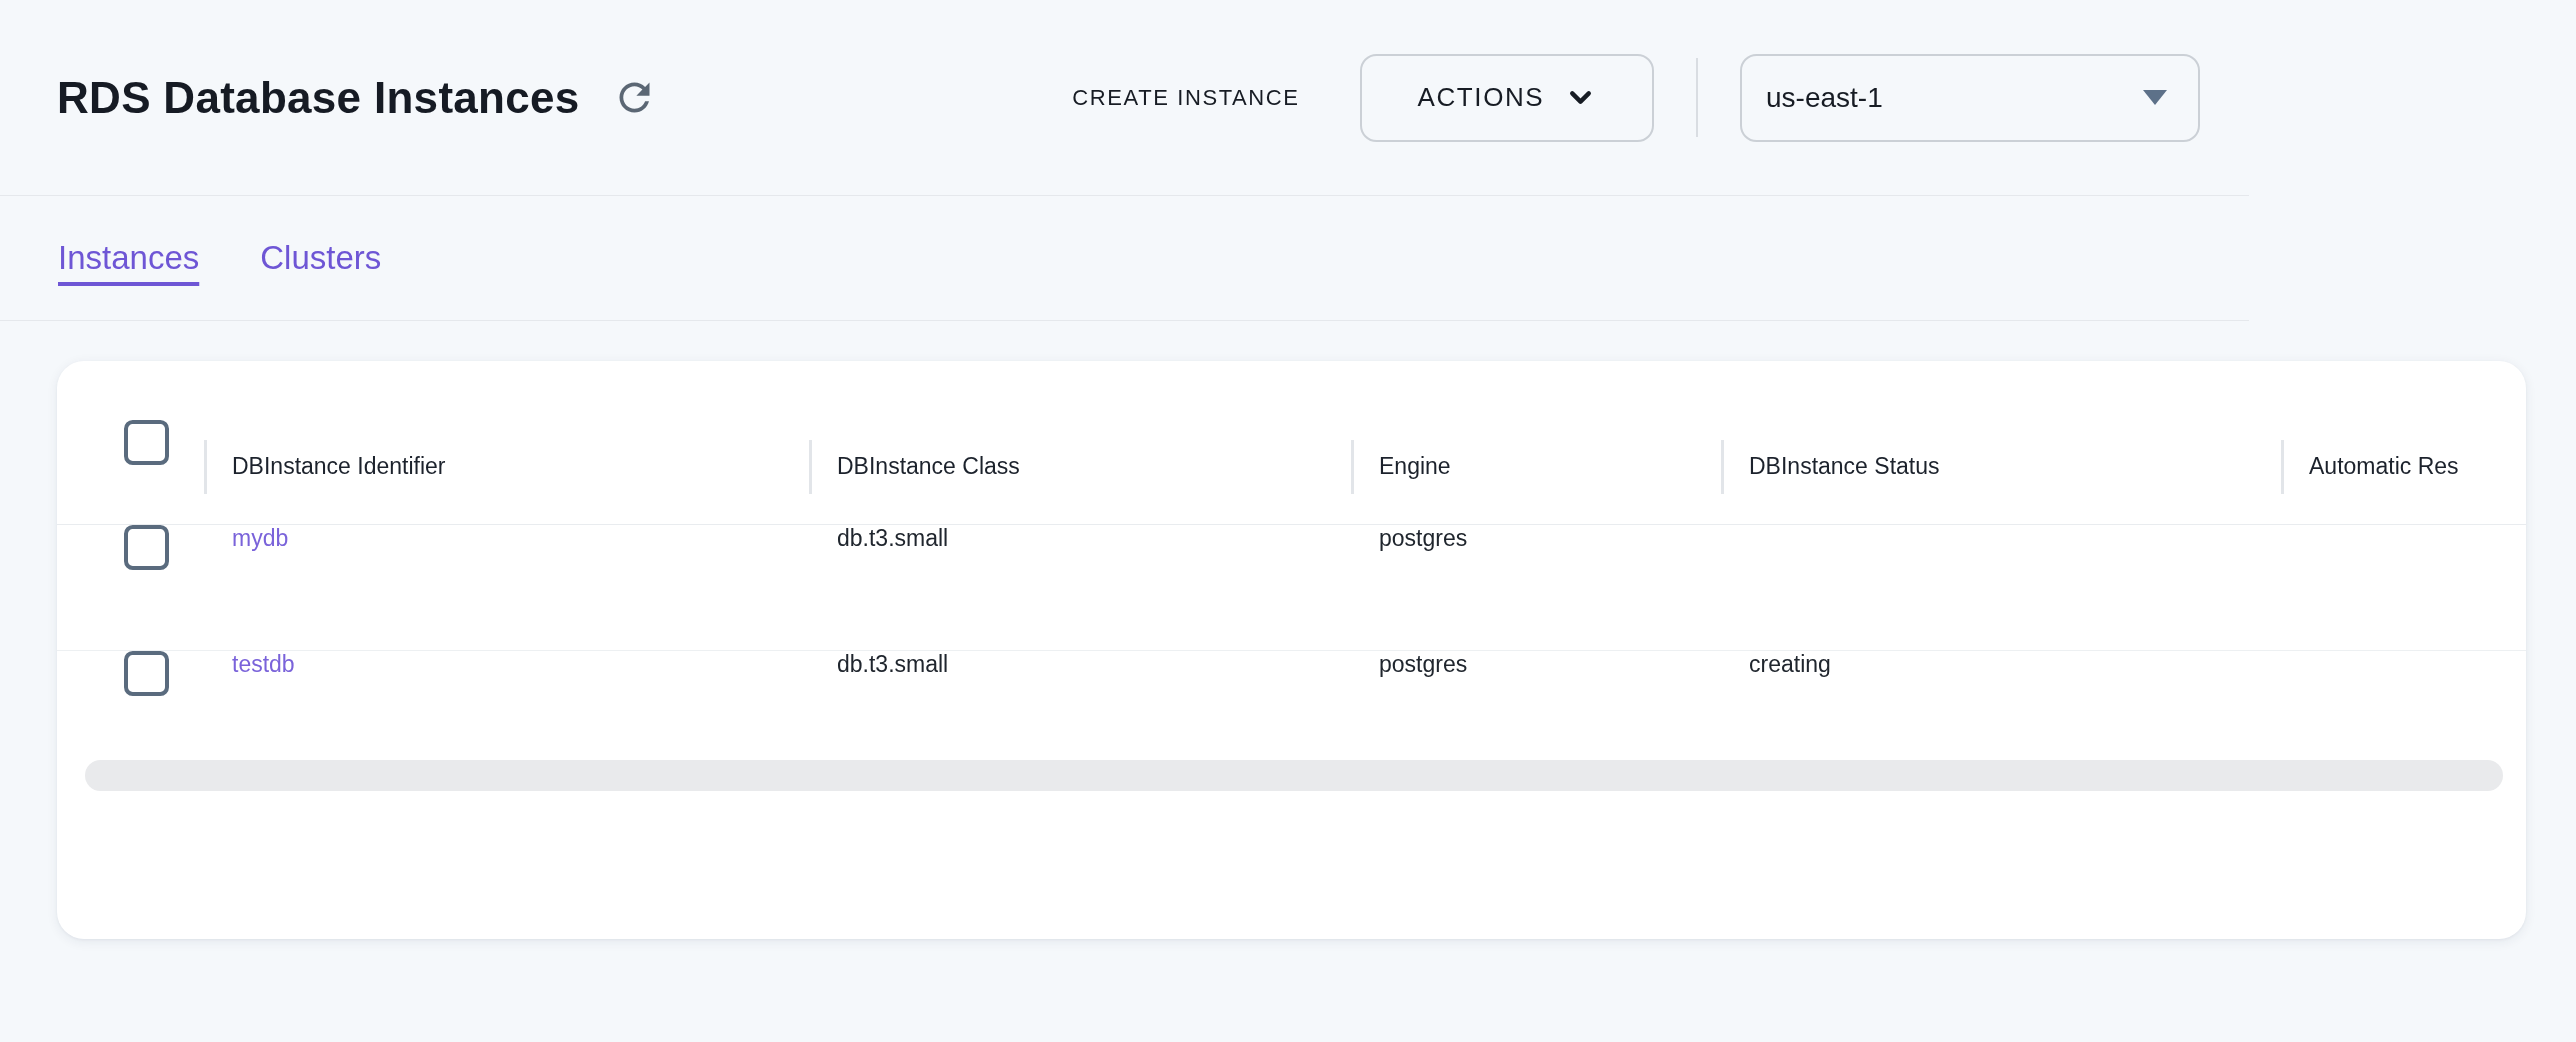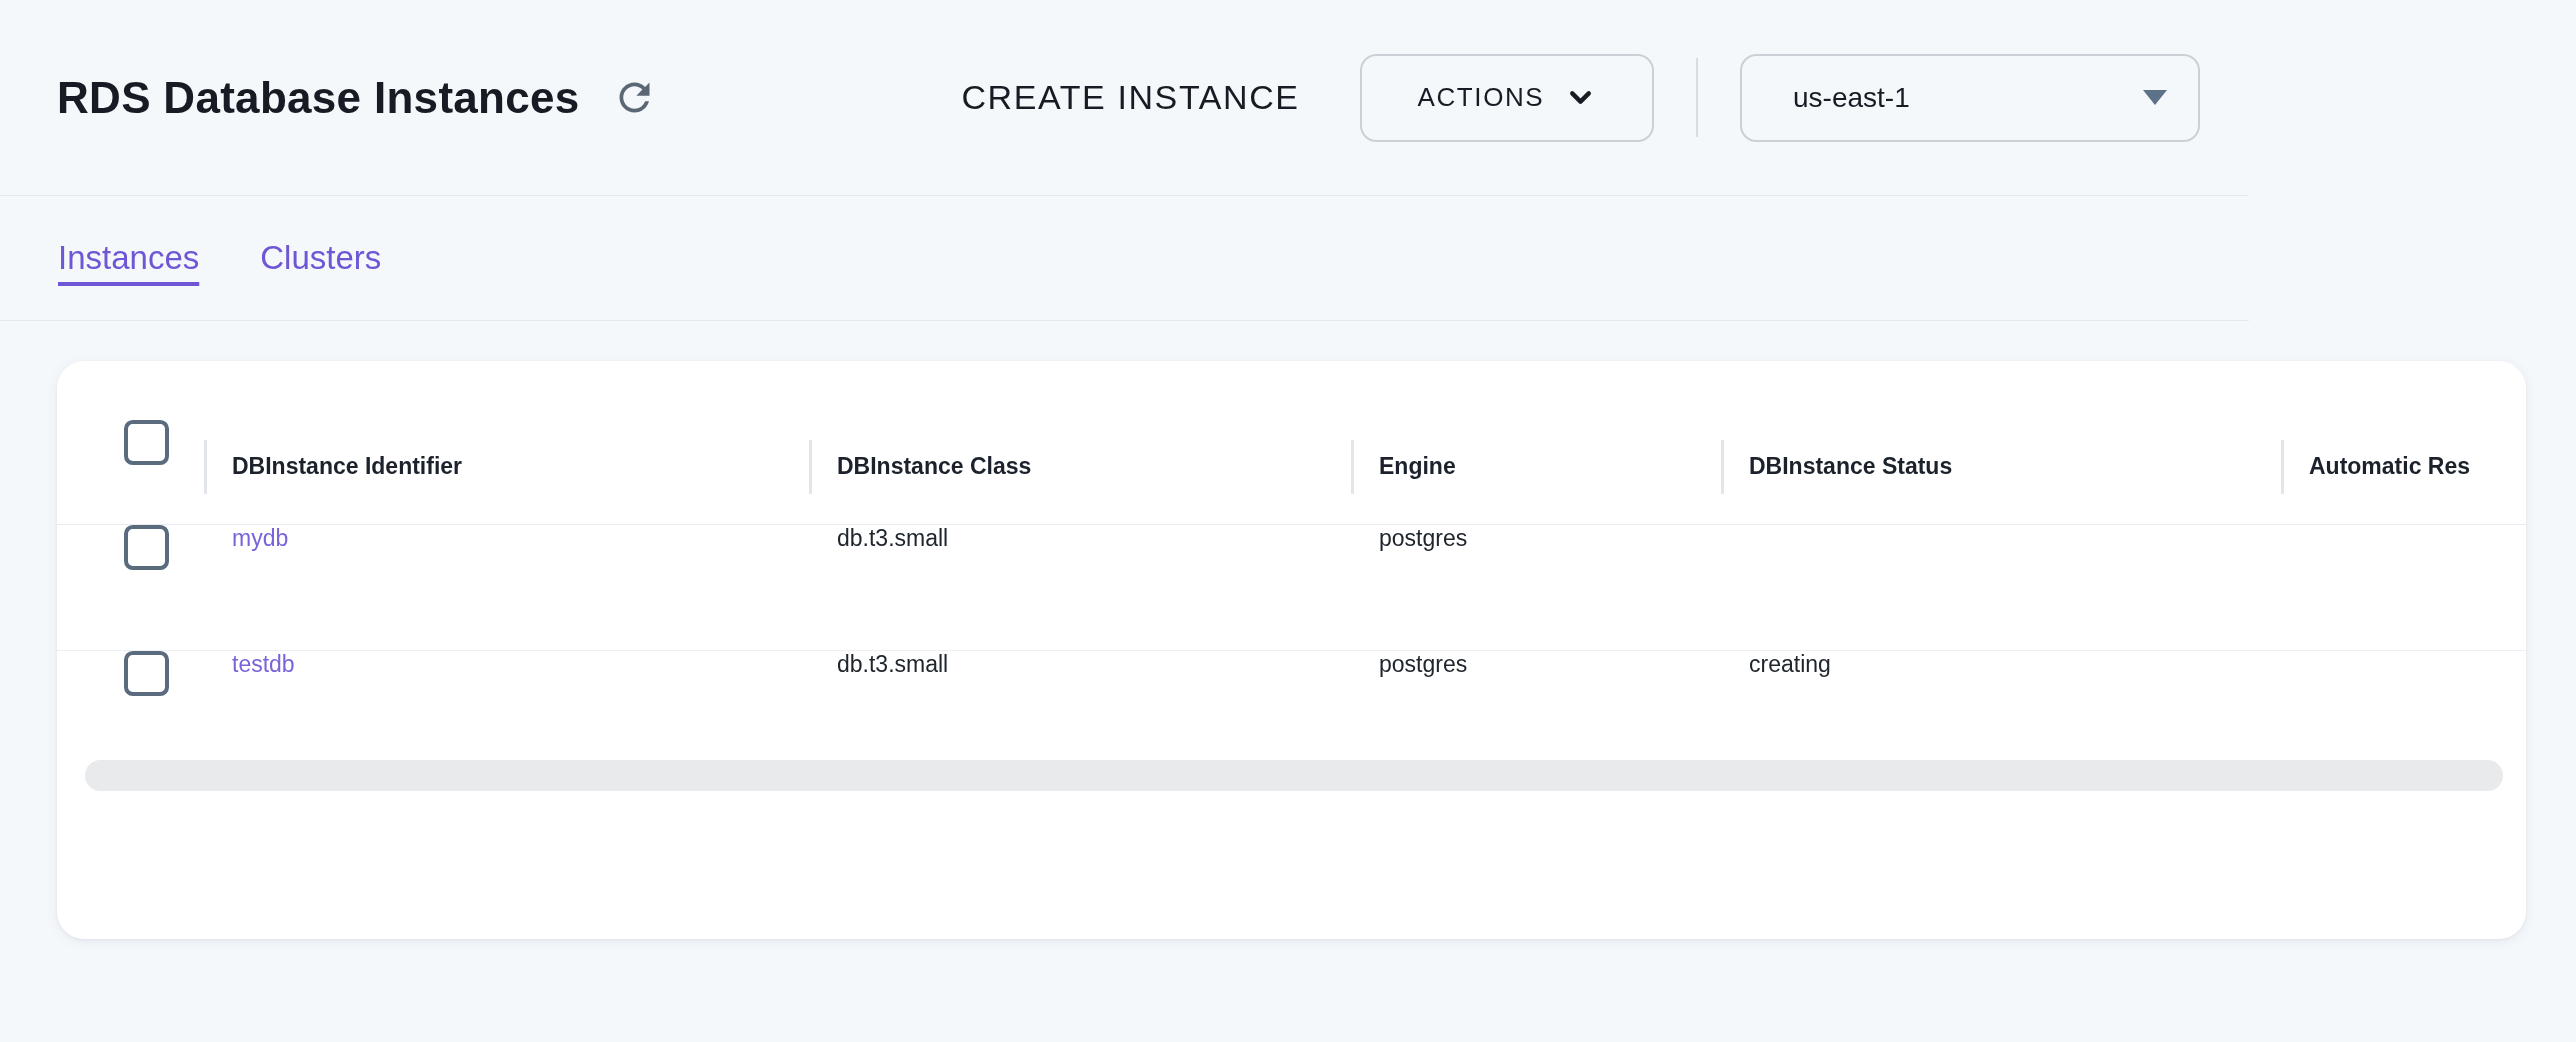--- a/index.html
+++ b/index.html
@@ -24,40 +24,40 @@
   }
   .refresh-btn {
     background:none; border:none; cursor:pointer; display:flex; align-items:center;
     padding:5.8px;
   }
   .refresh-btn svg { width:45px; height:45px; fill:#5b6774; }
 
   .header-actions { display:flex; align-items:center; }
   .text-btn {
     background:none; border:none; cursor:pointer;
-    font-family:inherit; font-size:34px; font-weight:500; letter-spacing:1.6px;
+    font-family:inherit; font-size:22px; font-weight:500; letter-spacing:1.6px;
     color:#171c24; padding:9.7px 13.5px;
   }
   .outlined-btn {
     margin-left:47px;
     width:294px; height:88px;
     background:transparent; cursor:pointer;
     border:2.4px solid #cbd0d6; border-radius:16.5px;
     display:flex; align-items:center; justify-content:center; gap:19.4px;
     font-family:inherit; font-size:26px; font-weight:500; letter-spacing:1.6px;
     color:#171c24;
   }
   .outlined-btn svg { width:33px; height:33px; stroke:#171c24; stroke-width:3.2; fill:none;
     stroke-linecap:round; stroke-linejoin:round; }
   .header-vdivider { width:1.9px; height:79px; background:#d9dde2; margin:0 42px; }
   .region-select {
     width:460px; height:88px;
     border:2.4px solid #cbd0d6; border-radius:16.5px;
     display:flex; align-items:center;
-    padding:0 31px 0 51px; cursor:pointer;
+    padding:0 31px 0 24px; cursor:pointer;
     font-size:28px; color:#171c24;
   }
   .region-caret {
     margin-left:auto; width:0; height:0;
     border-left:12.6px solid transparent; border-right:12.6px solid transparent;
     border-top:15.5px solid #5d7189;
   }
 
   
   .tabbar {
@@ -93,21 +93,21 @@
   .trow.last { height:109px; flex:0 0 109px; }
 
   .cell { font-size:23px; color:#20262e; white-space:nowrap; }
   .c0 { width:147px; padding-left:67px; display:flex; align-items:center; }
   .c1 { width:605px; padding-left:28px; }
   .c2 { width:542px; padding-left:28px; }
   .c3 { width:370px; padding-left:28px; }
   .c4 { width:560px; padding-left:28px; }
   .c5 { flex:1; padding-left:28px; overflow:hidden; }
 
-  .th { position:relative; font-weight:700; color:#1c222c; align-self:stretch;
+  .th { position:relative; font-weight:400; color:#1c222c; align-self:stretch;
         display:flex; align-items:center;margin-top:48px; }
   .th::before {
     content:""; position:absolute; left:0; top:50%; transform:translateY(-50%);
     width:2.9px; height:54px; background:#e2e5e9;
   }
 
   .checkbox {
     display:inline-block; width:45px; height:45px;
     border:4.8px solid #5a6b7e; border-radius:8.7px;
     background:#fff; cursor:pointer;

